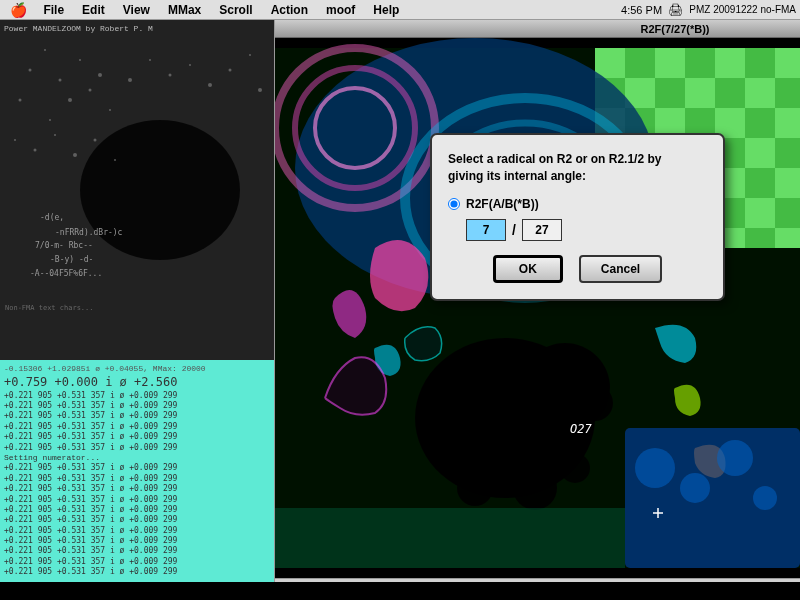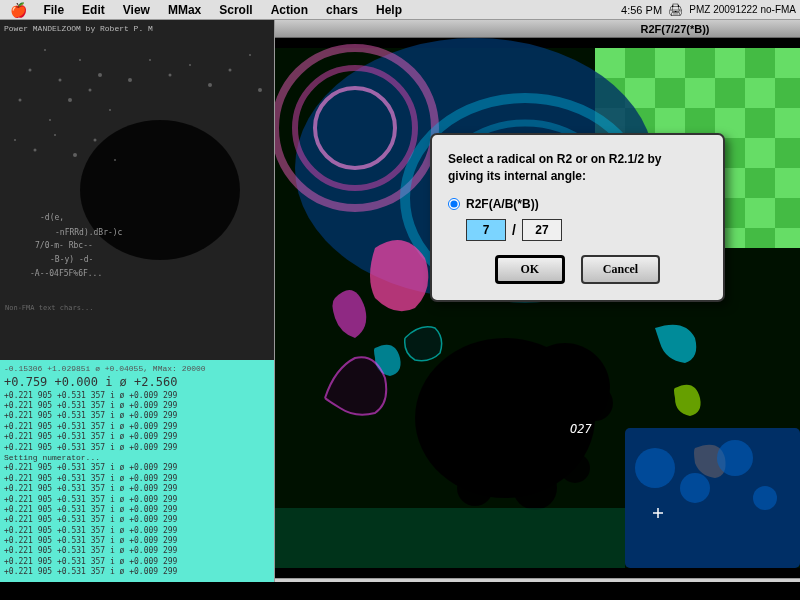--- a/index.html
+++ b/index.html
@@ -206,21 +206,20 @@
     .dialog-btn {
       padding: 4px 20px;
       font-size: 12px;
       font-weight: bold;
       background: linear-gradient(to bottom, #f0f0f0, #c0c0c0);
       border: 2px solid #333;
       border-radius: 4px;
       cursor: pointer;
       min-width: 70px;
       text-align: center;
-      font-family: Liberation Serif, serif;
     }
 
     .dialog-btn-ok {
       border: 3px solid #000;
       background: linear-gradient(to bottom, #f0f0f0, #c0c0c0);
     }
 
     
     .fractal-bg {
       position: absolute;
@@ -241,21 +240,21 @@
 <body>
 
 <div id="menubar">
   <span style="font-size:14px;padding:0 6px;cursor:pointer;">🍎</span>
   <span class="menu-item">File</span>
   <span class="menu-item">Edit</span>
   <span class="menu-item">View</span>
   <span class="menu-item">MMax</span>
   <span class="menu-item">Scroll</span>
   <span class="menu-item">Action</span>
-  <span class="menu-item">chars</span>
+  <span class="menu-item">moof</span>
   <span class="menu-item">Help</span>
   <span style="flex:1"></span>
   <span style="font-size:11px;">4:56 PM</span>
   <span style="margin:0 4px;">🖨</span>
   <span style="font-size:10px;">PMZ 20091222 no-FMA</span>
 </div>
 
 <div id="main-content">
 
   <div id="left-panel">

